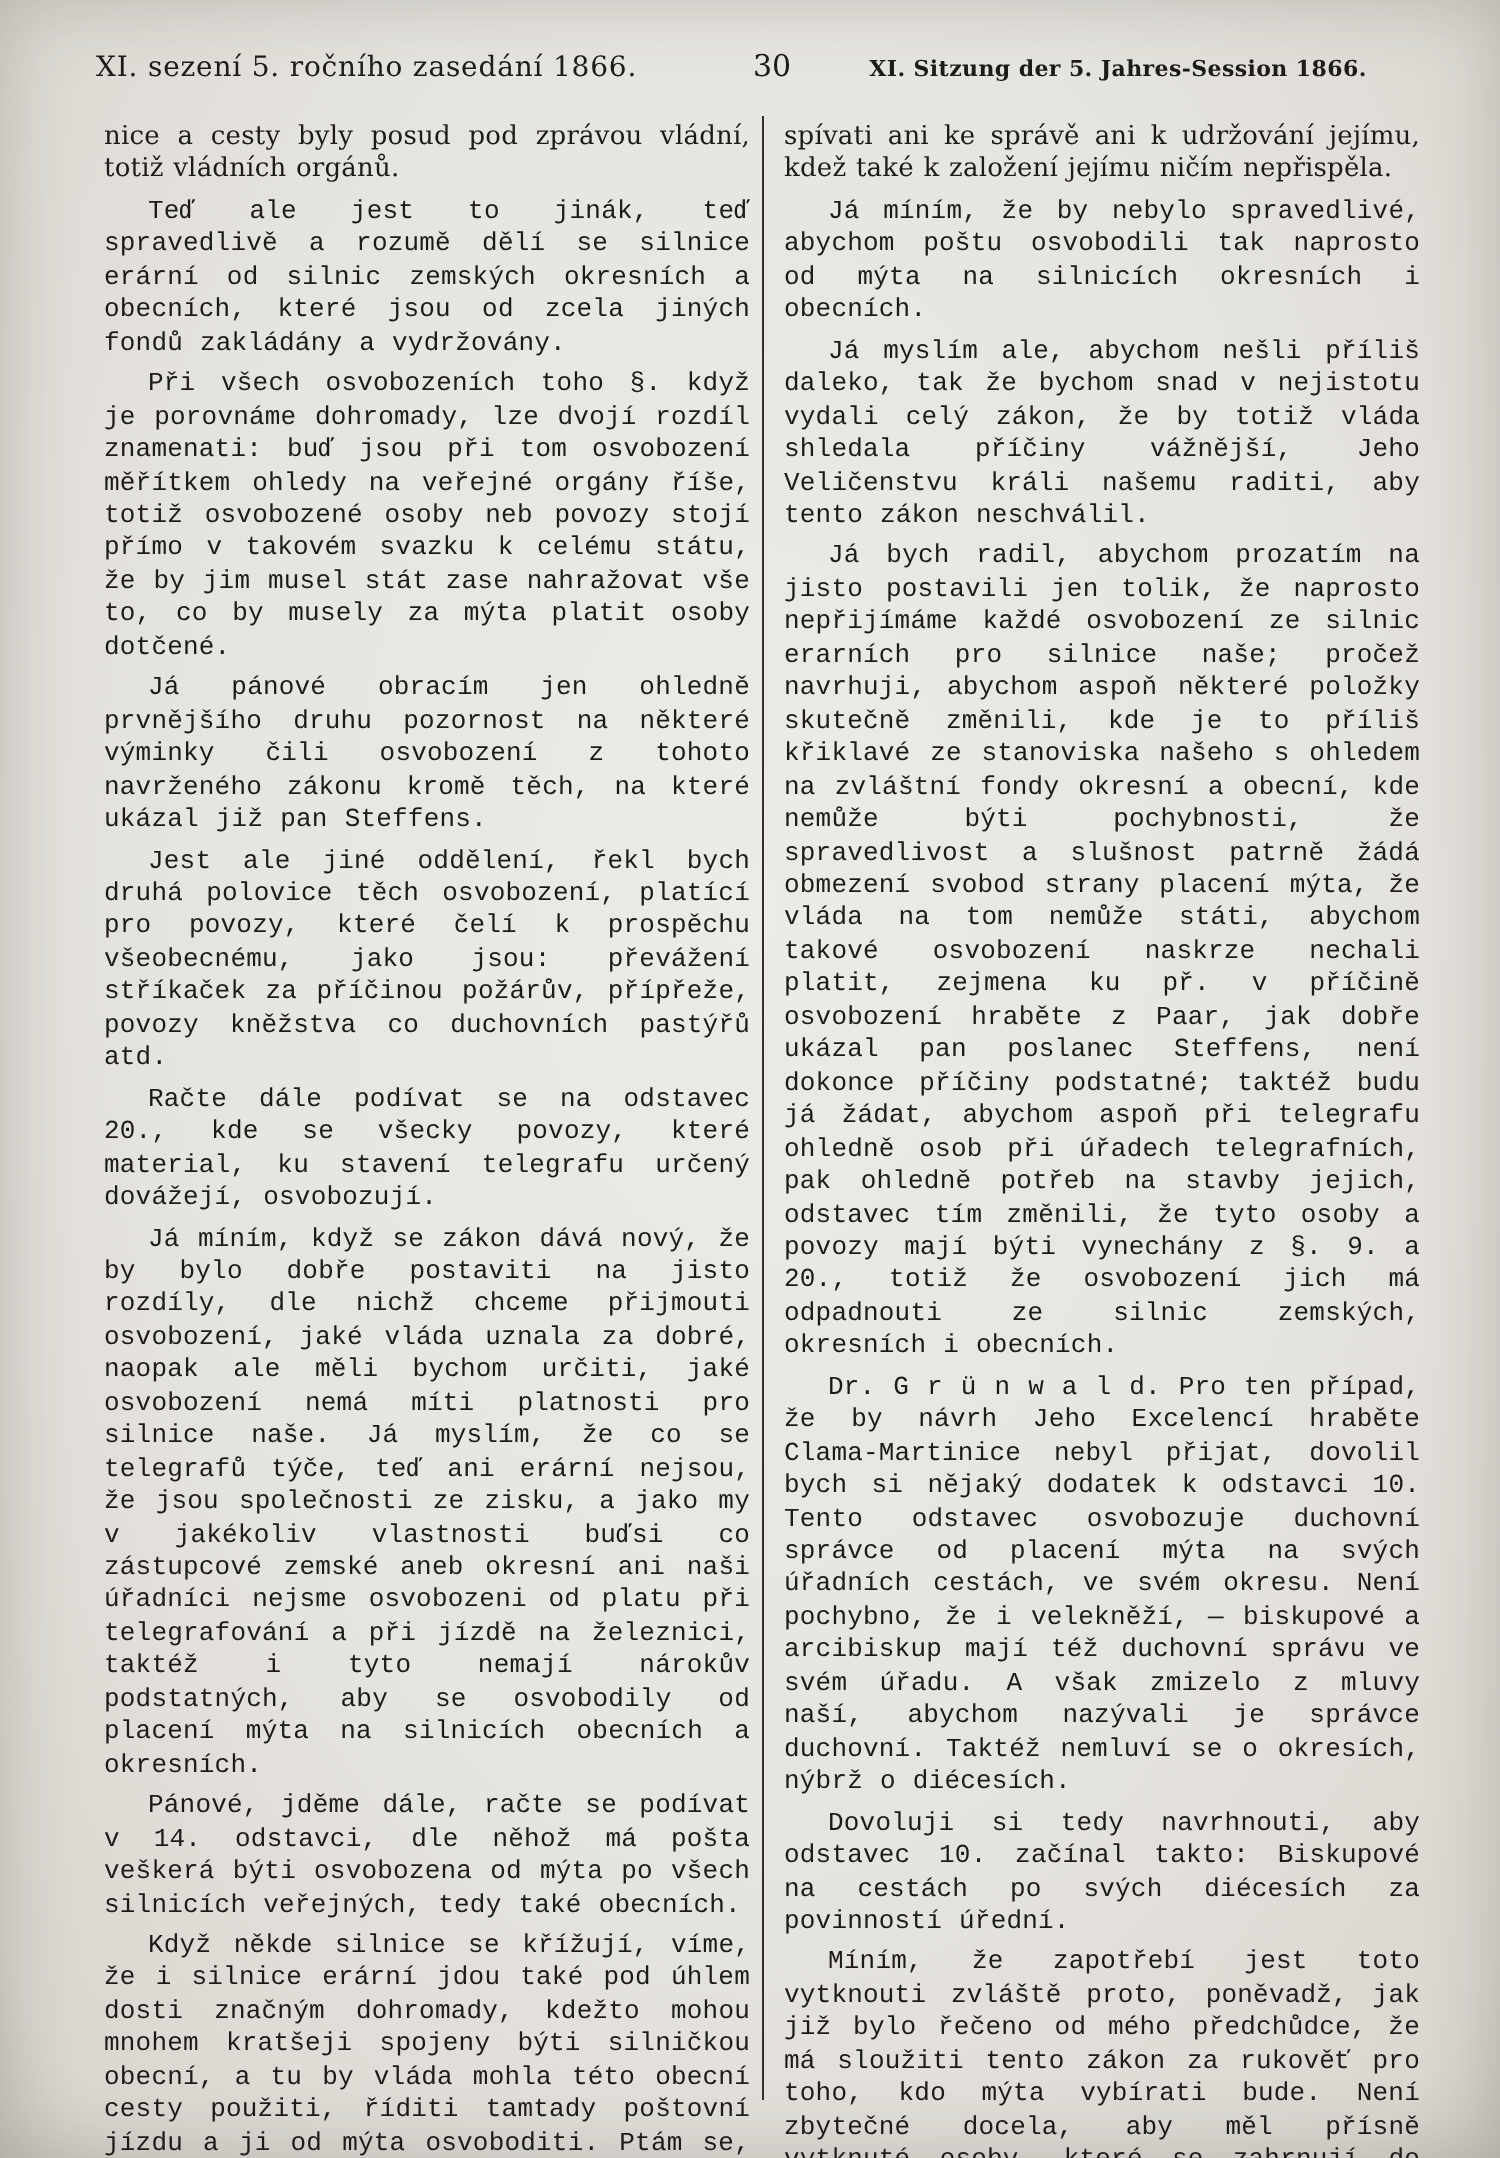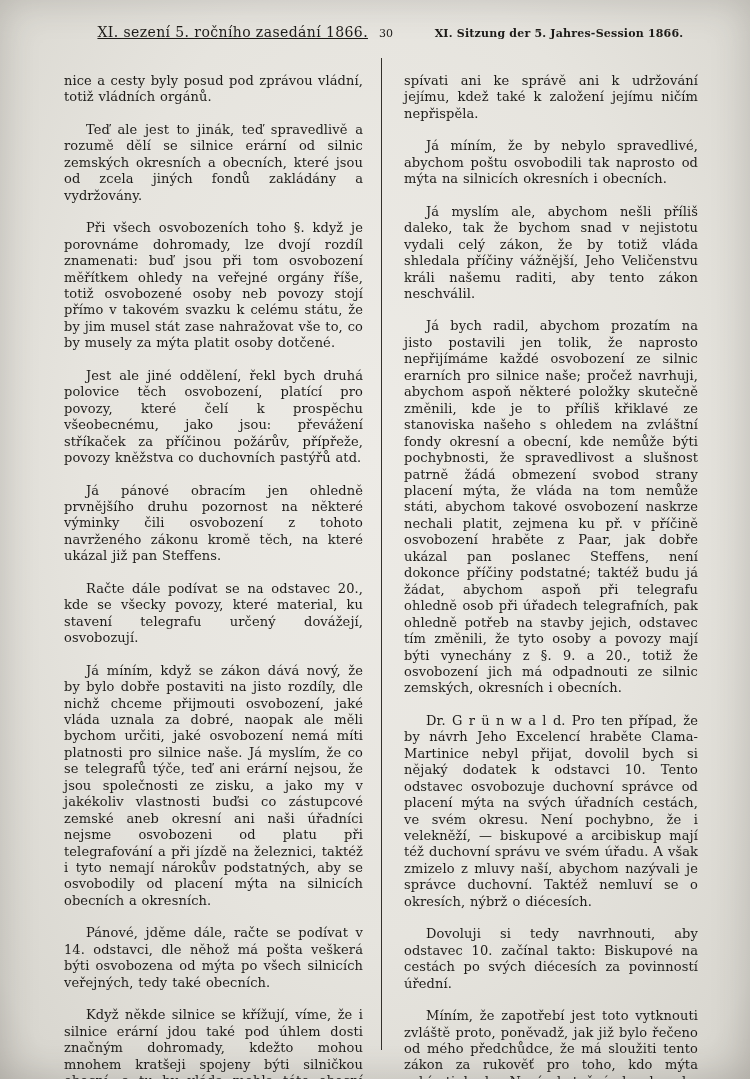--- a/index.html
+++ b/index.html
@@ -24,30 +24,29 @@
   .header {
     position: absolute;
     top: 24px;
     left: 48px;
     width: 666px;
     display: flex;
     align-items: baseline;
   }
   .h-left {
     width: 320px;
-    text-align: right;
+    text-align: left;
     font-size: 14px;
     letter-spacing: .4px;
     white-space: nowrap;
-    text-decoration: underline;
   }
   .h-num {
     width: 36px;
     text-align: center;
-    font-size: 11px;
+    font-size: 15px;
   }
   .h-right {
     width: 310px;
     text-align: center;
     font-size: 11px;
     white-space: nowrap;
   }
   .fraktur {
     font-family: "DejaVu Serif", serif;
     font-weight: 700;
@@ -63,49 +62,49 @@
     background: #33302b;
   }
   
   .col {
     position: absolute;
     top: 57px;
   }
   .col-left  { left: 48px;  width: 331px; }
   .col-right { left: 388px; width: 326px; }
   p.para {
-    margin: 16px;
+    margin: 4px;
     font-size: 13px;
     line-height: 16.45px;
     text-align: justify;
     word-spacing: .6px;
     letter-spacing: .1px;
   }
-  p.para.indent { text-indent: 22px; }
+  p.para.indent { text-indent: 22px; font-family: Liberation Mono, monospace; }
   p.para.fraktur { font-weight: 700; }
 </style>
 </head>
 <body>
 
 <div class="page">
 
   <div class="header">
     <div class="h-left">XI. sezení 5. ročního zasedání 1866.</div>
     <div class="h-num">30</div>
     <div class="h-right fraktur">XI. Sitzung der 5. Jahres-Session 1866.</div>
   </div>
 
   <div class="divider"></div>
 
   <div class="col col-left">
       <p class="para">nice a cesty byly posud pod zprávou vládní, totiž vládních orgánů.</p>
       <p class="para indent">Teď ale jest to jinák, teď spravedlivě a rozumě dělí se silnice erární od silnic zemských okresních a obecních, které jsou od zcela jiných fondů zakládány a vydržovány.</p>
       <p class="para indent">Při všech osvobozeních toho §. když je porovnáme dohromady, lze dvojí rozdíl znamenati: buď jsou při tom osvobození měřítkem ohledy na veřejné orgány říše, totiž osvobozené osoby neb povozy stojí přímo v takovém svazku k celému státu, že by jim musel stát zase nahražovat vše to, co by musely za mýta platit osoby dotčené.</p>
+      <p class="para indent">Já pánové obracím jen ohledně prvnějšího druhu pozornost na některé výminky čili osvobození z tohoto navrženého zákonu kromě těch, na které ukázal již pan Steffens.</p>
       <p class="para indent">Jest ale jiné oddělení, řekl bych druhá polovice těch osvobození, platící pro povozy, které čelí k prospěchu všeobecnému, jako jsou: převážení stříkaček za příčinou požárův, přípřeže, povozy kněžstva co duchovních pastýřů atd.</p>
-      <p class="para indent">Já pánové obracím jen ohledně prvnějšího druhu pozornost na některé výminky čili osvobození z tohoto navrženého zákonu kromě těch, na které ukázal již pan Steffens.</p>
       <p class="para indent">Račte dále podívat se na odstavec 20., kde se všecky povozy, které material, ku stavení telegrafu určený dovážejí, osvobozují.</p>
       <p class="para indent">Já míním, když se zákon dává nový, že by bylo dobře postaviti na jisto rozdíly, dle nichž chceme přijmouti osvobození, jaké vláda uznala za dobré, naopak ale měli bychom určiti, jaké osvobození nemá míti platnosti pro silnice naše. Já myslím, že co se telegrafů týče, teď ani erární nejsou, že jsou společnosti ze zisku, a jako my v jakékoliv vlastnosti buďsi co zástupcové zemské aneb okresní ani naši úřadníci nejsme osvobozeni od platu při telegrafování a při jízdě na železnici, taktéž i tyto nemají nárokův podstatných, aby se osvobodily od placení mýta na silnicích obecních a okresních.</p>
       <p class="para indent">Pánové, jděme dále, račte se podívat v 14. odstavci, dle něhož má pošta veškerá býti osvobozena od mýta po všech silnicích veřejných, tedy také obecních.</p>
       <p class="para indent">Když někde silnice se křížují, víme, že i silnice erární jdou také pod úhlem dosti značným dohromady, kdežto mohou mnohem kratšeji spojeny býti silničkou obecní, a tu by vláda mohla této obecní cesty použiti, říditi tamtady poštovní jízdu a ji od mýta osvoboditi. Ptám se, zdali je to spravedlivé, aby pošta, která si dá platit za jízdu i za dovoz listův či psaní, tudíž jest vlastně podniknutí výdělkové, aby rozjela kdekoliv jakoukoliv cestu a nechtěla ničím při-</p>
     </div>
 
   <div class="col col-right">
       <p class="para">spívati ani ke správě ani k udržování jejímu, kdež také k založení jejímu ničím nepřispěla.</p>
       <p class="para indent">Já míním, že by nebylo spravedlivé, abychom poštu osvobodili tak naprosto od mýta na silnicích okresních i obecních.</p>
       <p class="para indent">Já myslím ale, abychom nešli příliš daleko, tak že bychom snad v nejistotu vydali celý zákon, že by totiž vláda shledala příčiny vážnější, Jeho Veličenstvu králi našemu raditi, aby tento zákon neschválil.</p>

